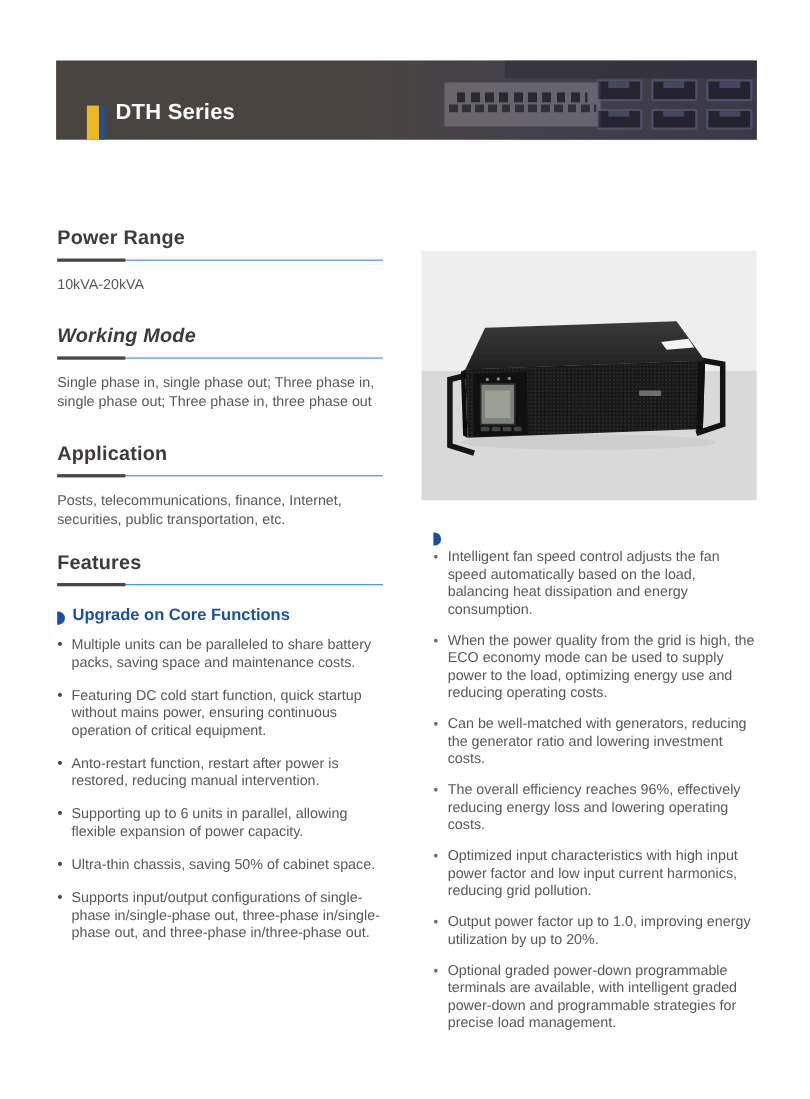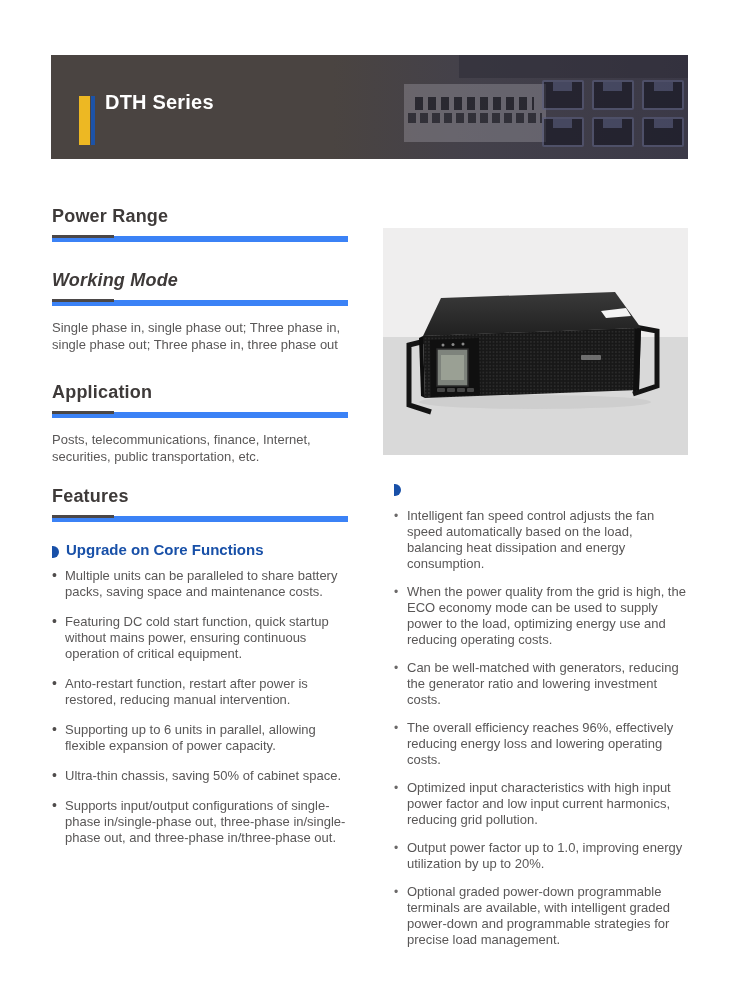--- a/index.html
+++ b/index.html
@@ -1,21 +1,21 @@
 <!DOCTYPE html>
 <html><head>
 <meta charset="utf-8">
 <style>
   * { margin:0; padding:0; box-sizing:border-box; }
   html,body { width:736px; height:999px; background:#ffffff;
     font-family:"Liberation Sans", sans-serif; position:relative; overflow:hidden; }
   .page { position:absolute; inset:0; width:736px; height:999px; background:#fff; }
 
   
-  .banner { position:absolute; left:51px; top:55px; width:637px; height:104px;
+  .banner { position:absolute; left:51px; top:55px; width:637px; height:72px;
     background:#4a4441; overflow:hidden; }
   .banner-photo { position:absolute; right:0; top:0; bottom:0; width:62%;
     background:linear-gradient(90deg, rgba(74,68,65,0) 0%, rgba(74,68,65,0) 10%,
       rgba(66,64,76,.85) 45%, #3b3947 100%); }
   .photo-topband { position:absolute; right:0; top:0; width:58%; height:22%;
     background:#2e2c36; opacity:.55; }
   .photo-panel { position:absolute; left:28%; top:28%; width:36%; height:56%;
     background:#a3a0a8; opacity:.38; }
   .photo-vents { position:absolute; left:31%; top:40%; width:30%; height:13%;
     background:repeating-linear-gradient(90deg, rgba(18,18,26,.9) 0 8px, transparent 8px 13px);
@@ -31,21 +31,21 @@
     background:#4b5070; }
   .accent-bars { position:absolute; left:28px; top:41px; height:49px; display:flex; }
   .bar-yellow { width:11px; height:49px; }
   .bar-blue { width:4px; height:49px; margin-left:1px; }
   .banner-text { position:absolute; left:54px; top:36px; color:#ffffff; }
   .banner-title { font-size:20px; font-weight:bold; letter-spacing:.2px; }
   .banner-subtitle { font-size:20px; font-weight:normal; margin-top:6px; white-space:pre; letter-spacing:.2px; }
 
   
   .sec-h { font-size:18px; font-weight:bold; color:#3e3a39; padding-bottom:9px;
-    border-bottom:6px solid #3b82f6; position:relative; letter-spacing:.2px; }
+    border-bottom:1px solid #3b82f6; position:relative; letter-spacing:.2px; }
   .sec-h::after { content:""; position:absolute; left:0; bottom:-2px; width:62px; height:3px;
     background:#4b4747; }
   .body-text { font-size:13px; line-height:17px; color:#595757; }
 
   
   .left-col { position:absolute; left:52px; top:206px; width:296px; }
   .left-col .body-text { margin-top:13px; }
   .h-wm { margin-top:28px;font-style:italic; } .h-app { margin-top:29px; } .h-feat { margin-top:21px; }
 
   .sub-h { display:flex; align-items:center; font-size:15px; font-weight:bold; color:#1850a8; }
@@ -54,21 +54,21 @@
 
   ul.bullets { list-style:none; margin-top:10px; }
   ul.bullets li { position:relative; padding-left:13px; font-size:13px; line-height:16px;
     color:#595757; margin-bottom:14px; }
   ul.bullets li::before { content:"\2022"; position:absolute; left:0; top:-1px;
     color:#4f4c4b; font-size:14px; }
   ul.bullets.right li { margin-bottom:12px; line-height:16px; }
   ul.bullets.right li::before { color:#6b6969; font-size:12px; top:0; }
 
   .right-col { position:absolute; left:394px; top:484px; width:292px; }
-  .right-col ul.bullets { margin-top:12px; }
+  .right-col ul.bullets { margin-top:2px; }
 
   
   .product { position:absolute; left:383px; top:228px; width:305px; height:227px; }
   .product svg { display:block; }
 </style>
 </head>
 <body>
 
 <div class="page">
 
@@ -91,20 +91,21 @@
       <div class="bar-yellow" style="background:#EDB823"></div>
       <div class="bar-blue" style="background:#1C53A8"></div>
     </div>
     <div class="banner-text">
       <div class="banner-title">DTH Series</div>
     </div>
   </div>
 
   <div class="left-col">
     <div class="sec-h">Power Range</div>
+    <div class="body-text">10kVA-20kVA</div>
 
     <div class="sec-h h-wm">Working Mode</div>
     <div class="body-text">Single phase in, single phase out; Three phase in, single phase out; Three phase in, three phase out</div>
 
     <div class="sec-h h-app">Application</div>
     <div class="body-text">Posts, telecommunications, finance, Internet, securities, public transportation, etc.</div>
 
     <div class="sec-h h-feat">Features</div>
 
     <div class="sub-h feat-sub">

